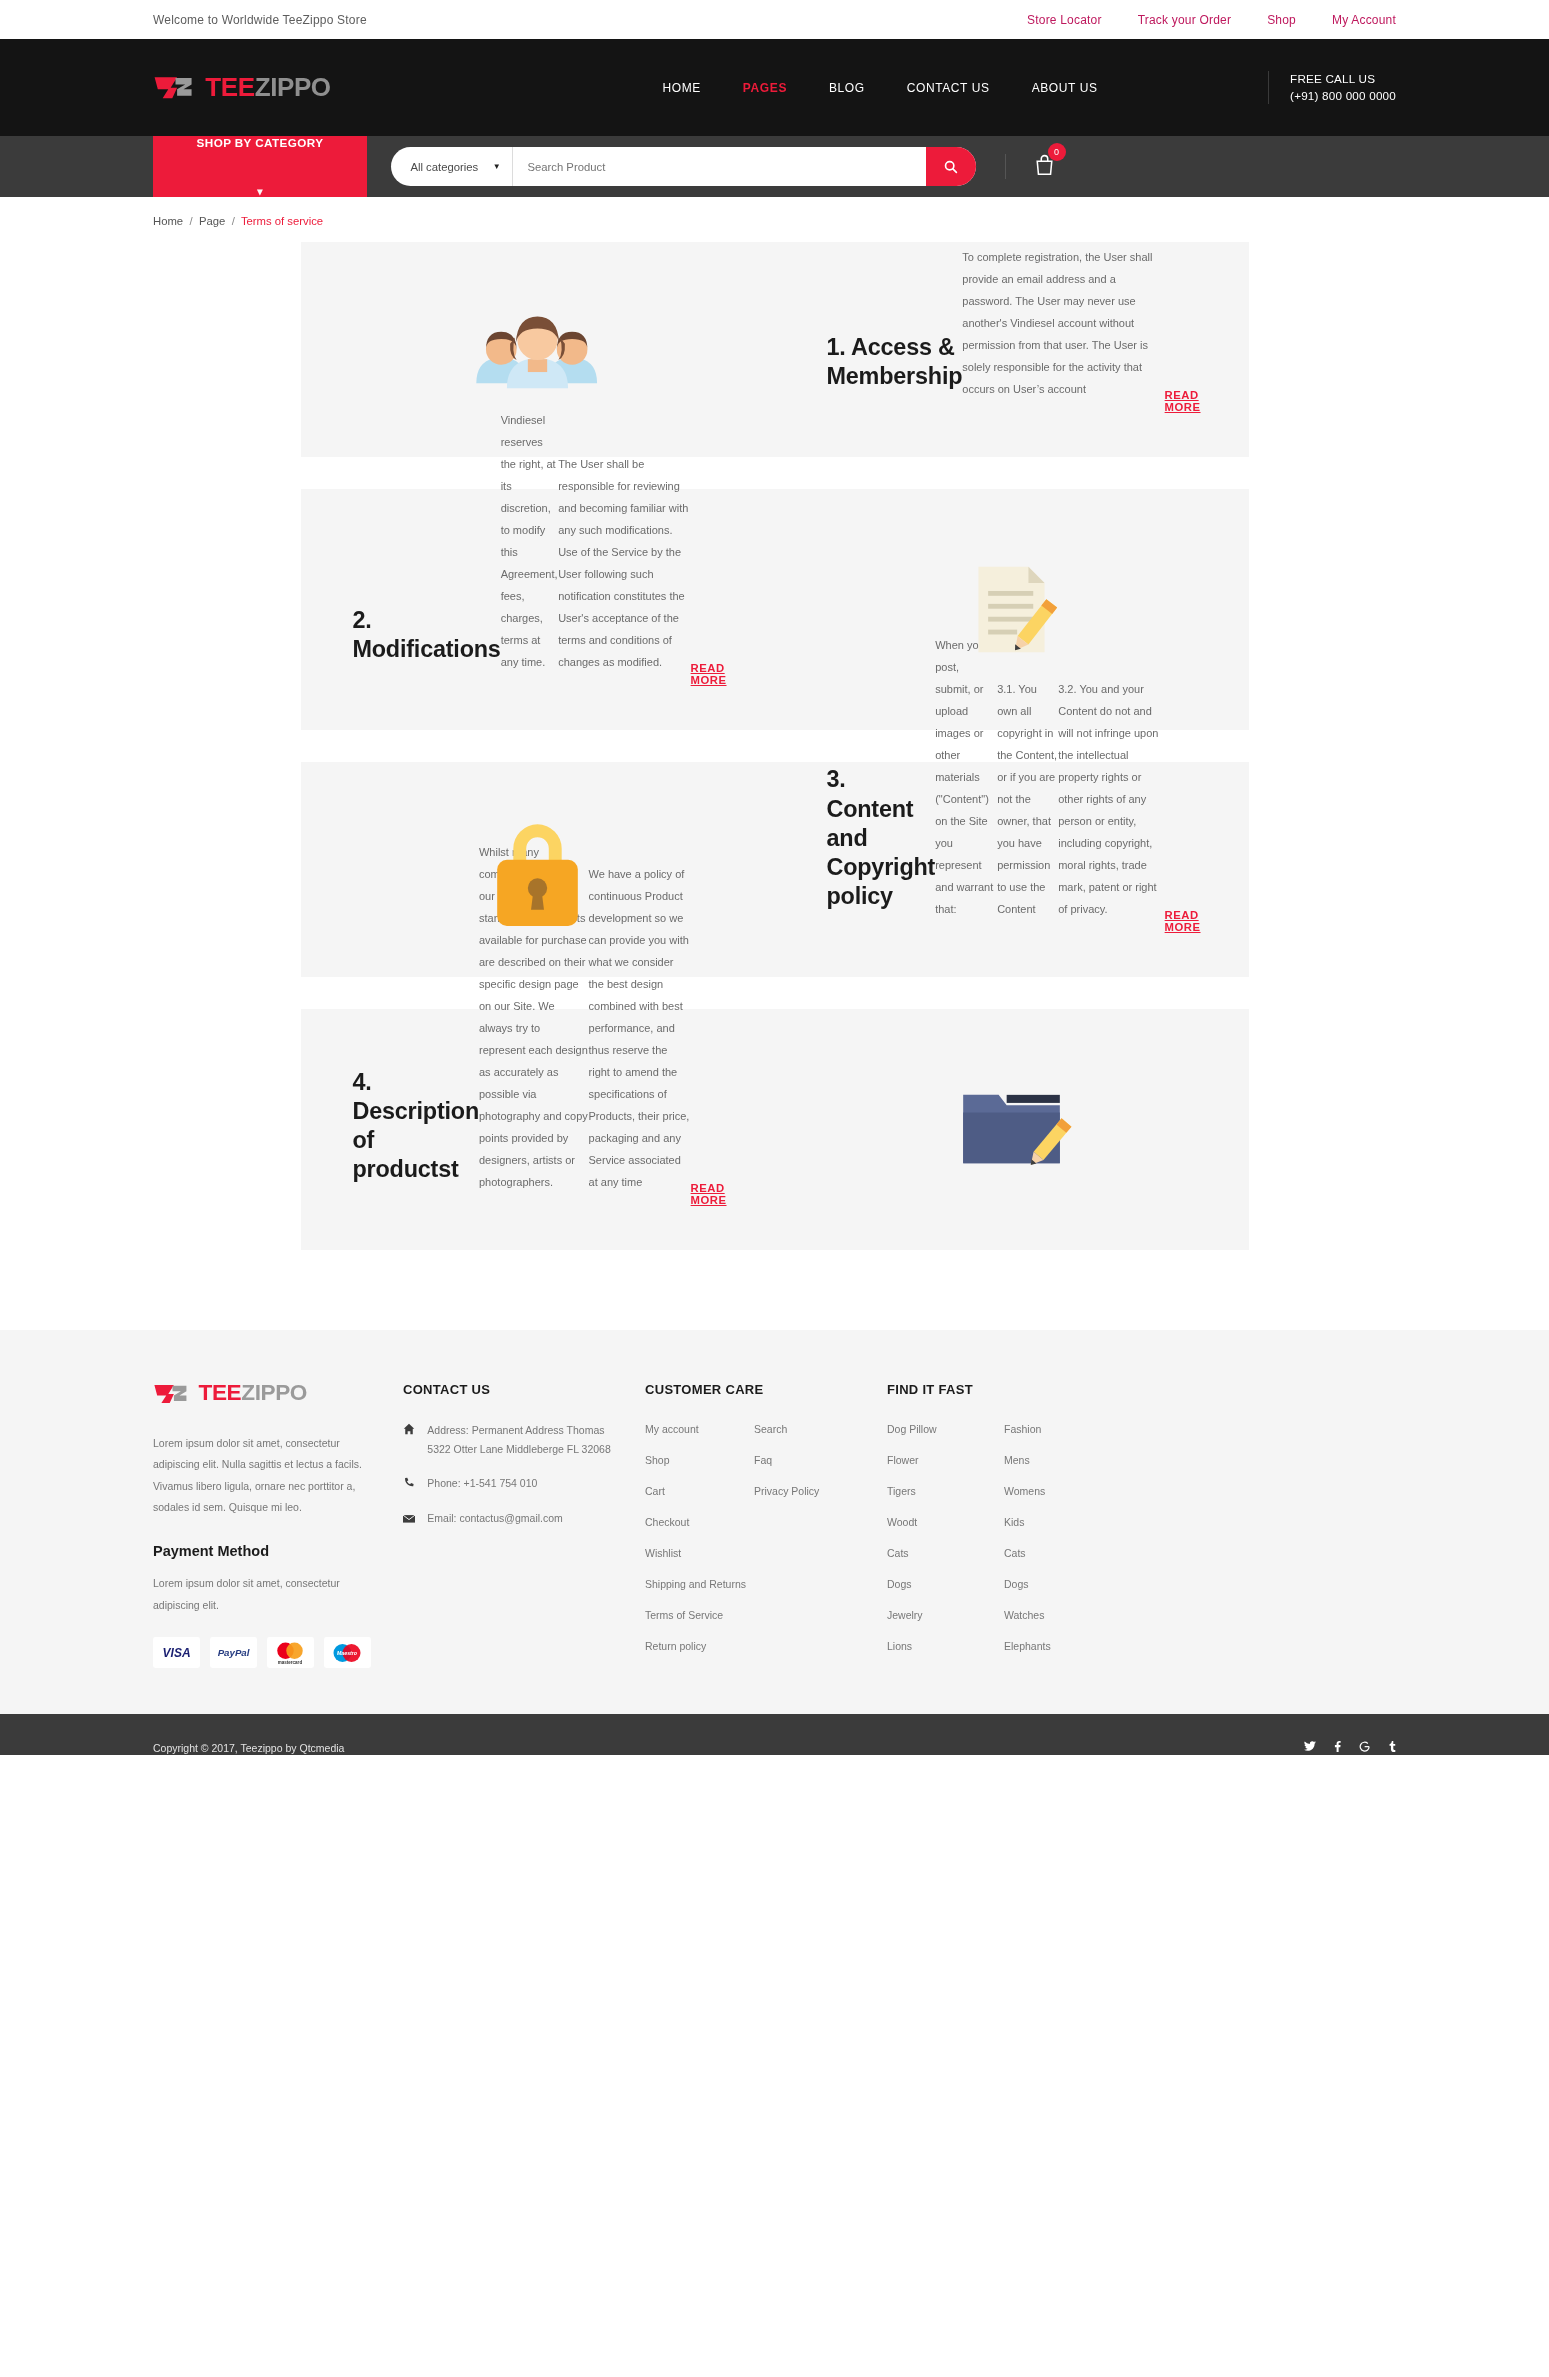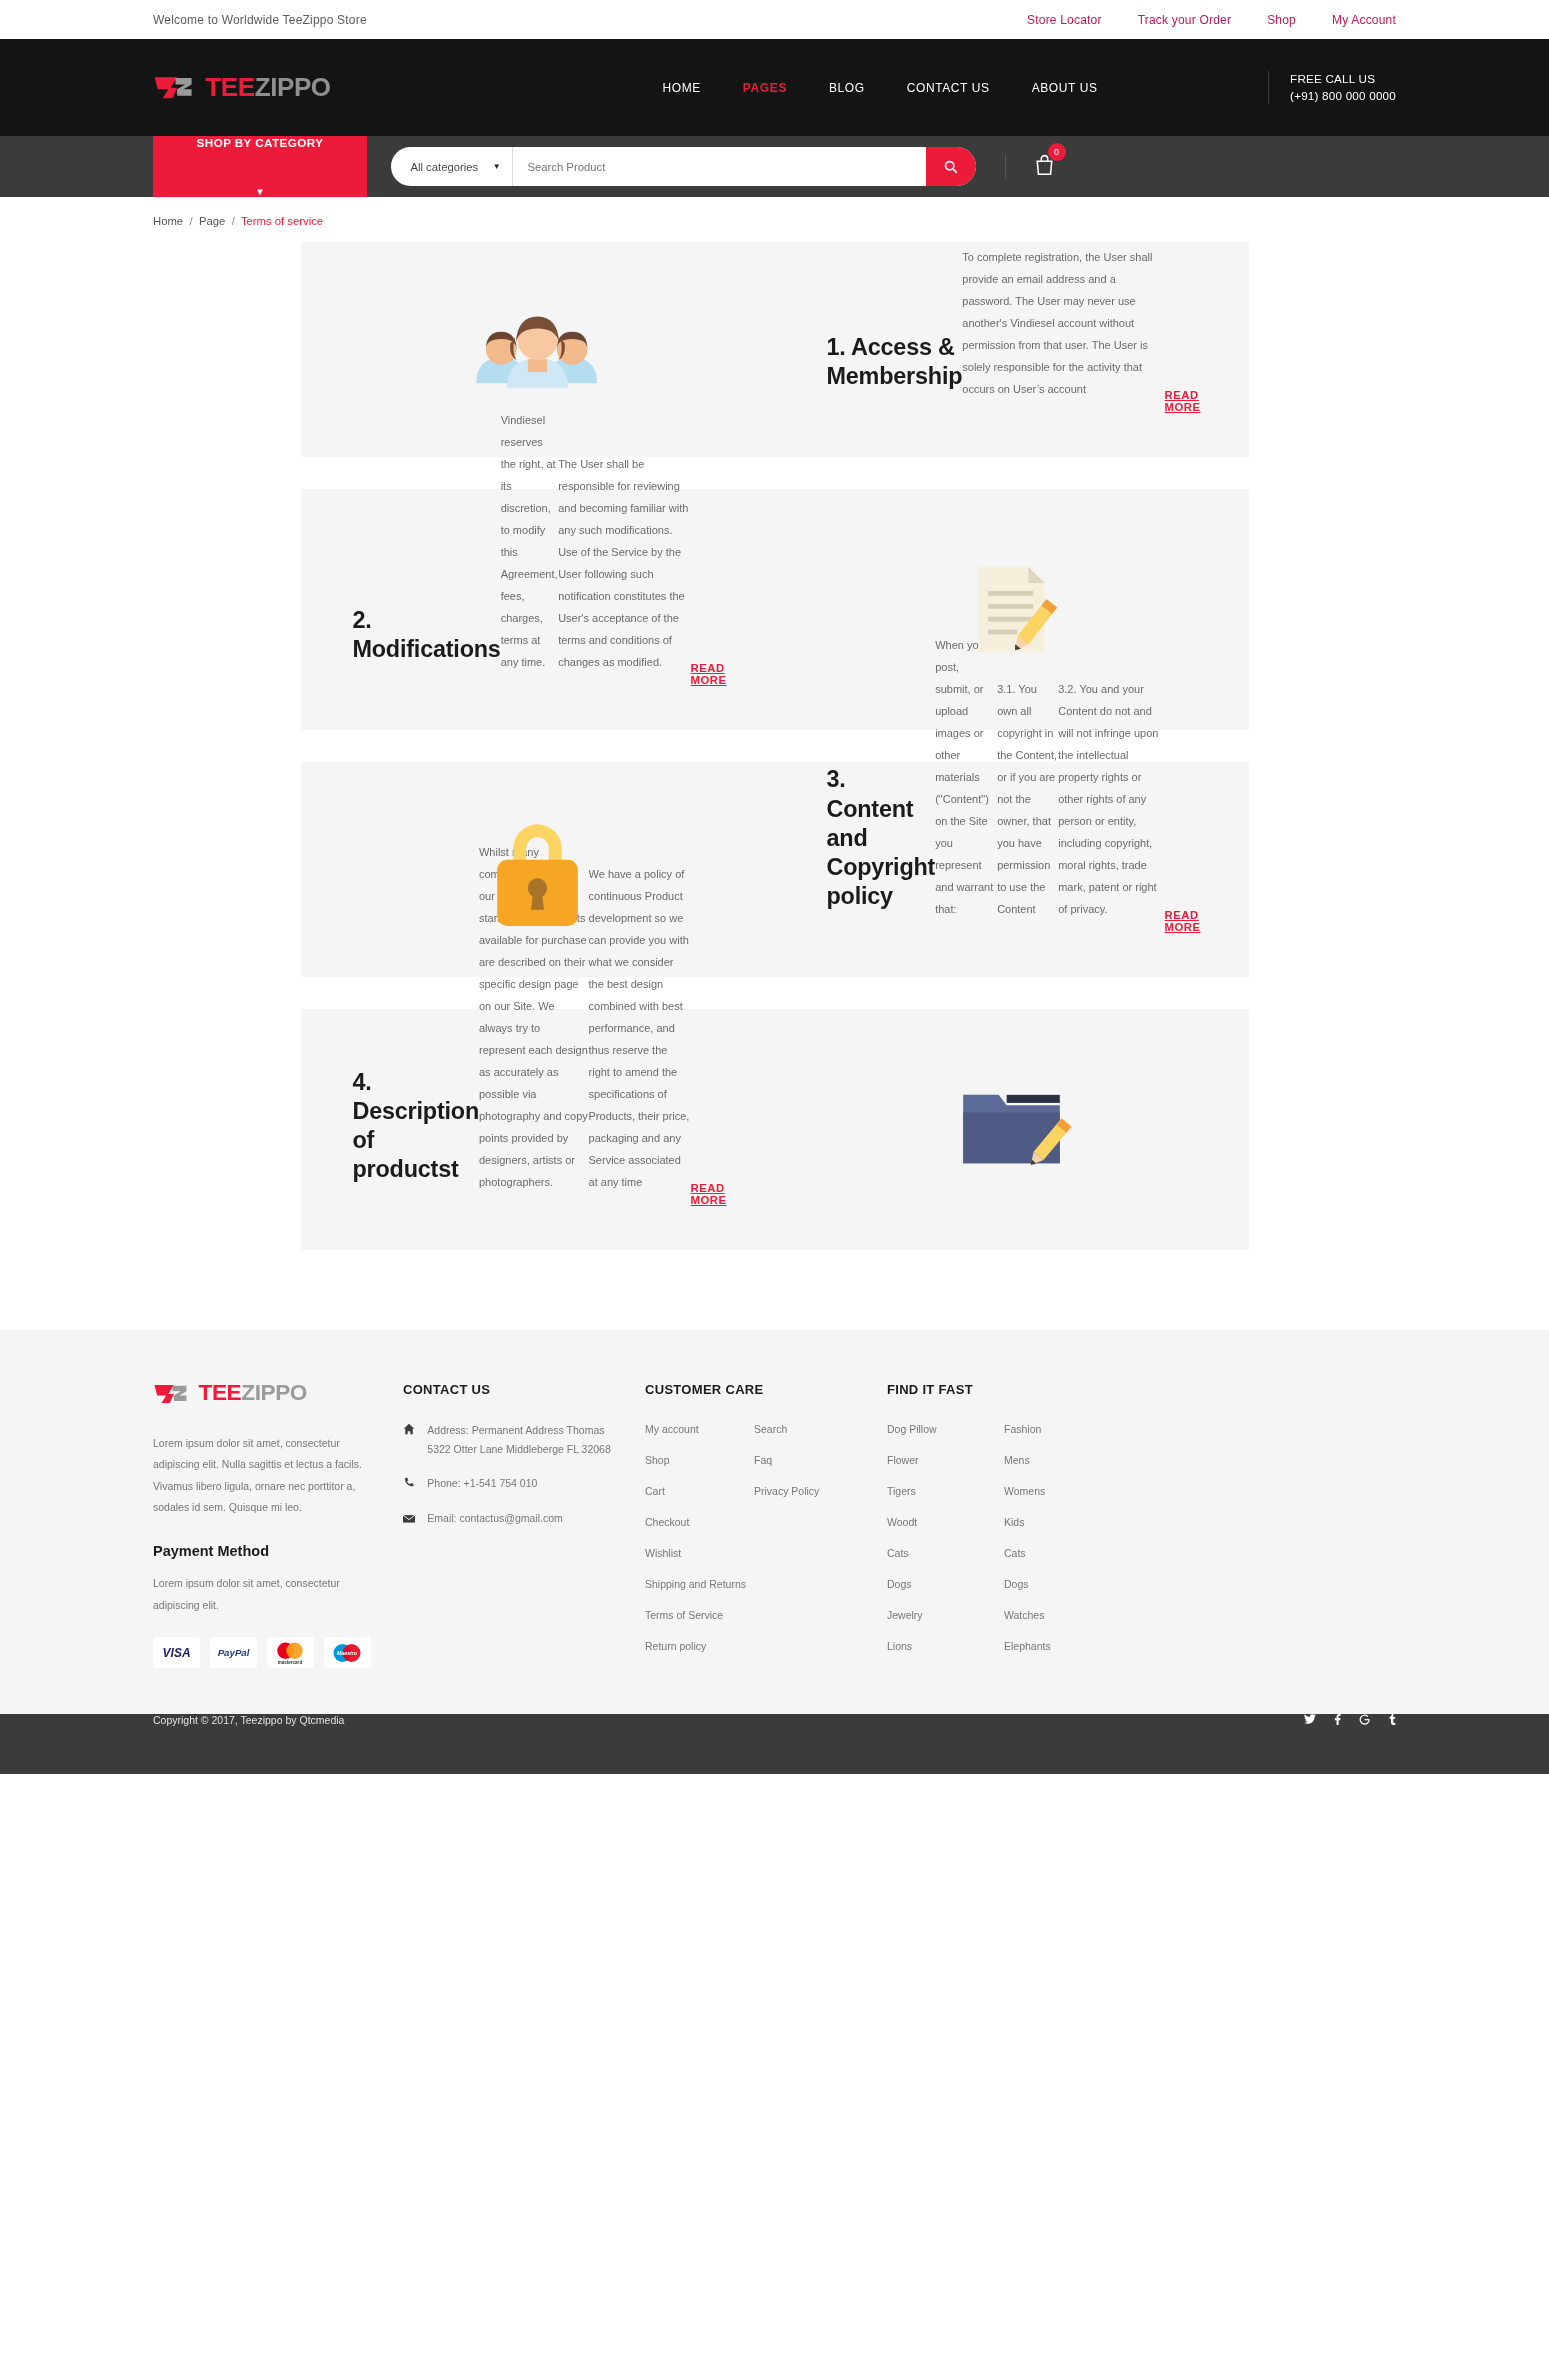--- a/index.html
+++ b/index.html
@@ -171,21 +171,21 @@
   .linkcols { display: flex; }
   .linkcols ul { list-style: none; }
   .linkcols ul li { margin-bottom: 16px; }
   .linkcols ul li a { font-size: 10.5px; color: #777; text-decoration: none; }
   .care-c1 { width: 121px; }
   .care-c2 { width: 121px; }
   .find-c1 { width: 121px; }
   .find-c2 { width: 121px; }
 
   
-  .copybar { background: #3b3b3b; height: 60px; display: flex; align-items: flex-start; }
+  .copybar { background: #3b3b3b; height: 41px; display: flex; align-items: flex-end; }
   .copybar .wrap { display: flex; align-items: center; justify-content: space-between; width: 1243px; }
   .copytext { font-size: 10.5px; color: #e2e2e2; }
   .socials { display: flex; gap: 18px; align-items: center; }
   .socials a { color: #fff; font-size: 11.3px; text-decoration: none; line-height: 1; }
 </style>
 </head>
 <body>
 
 <div class="topbar">
   <div class="wrap">

